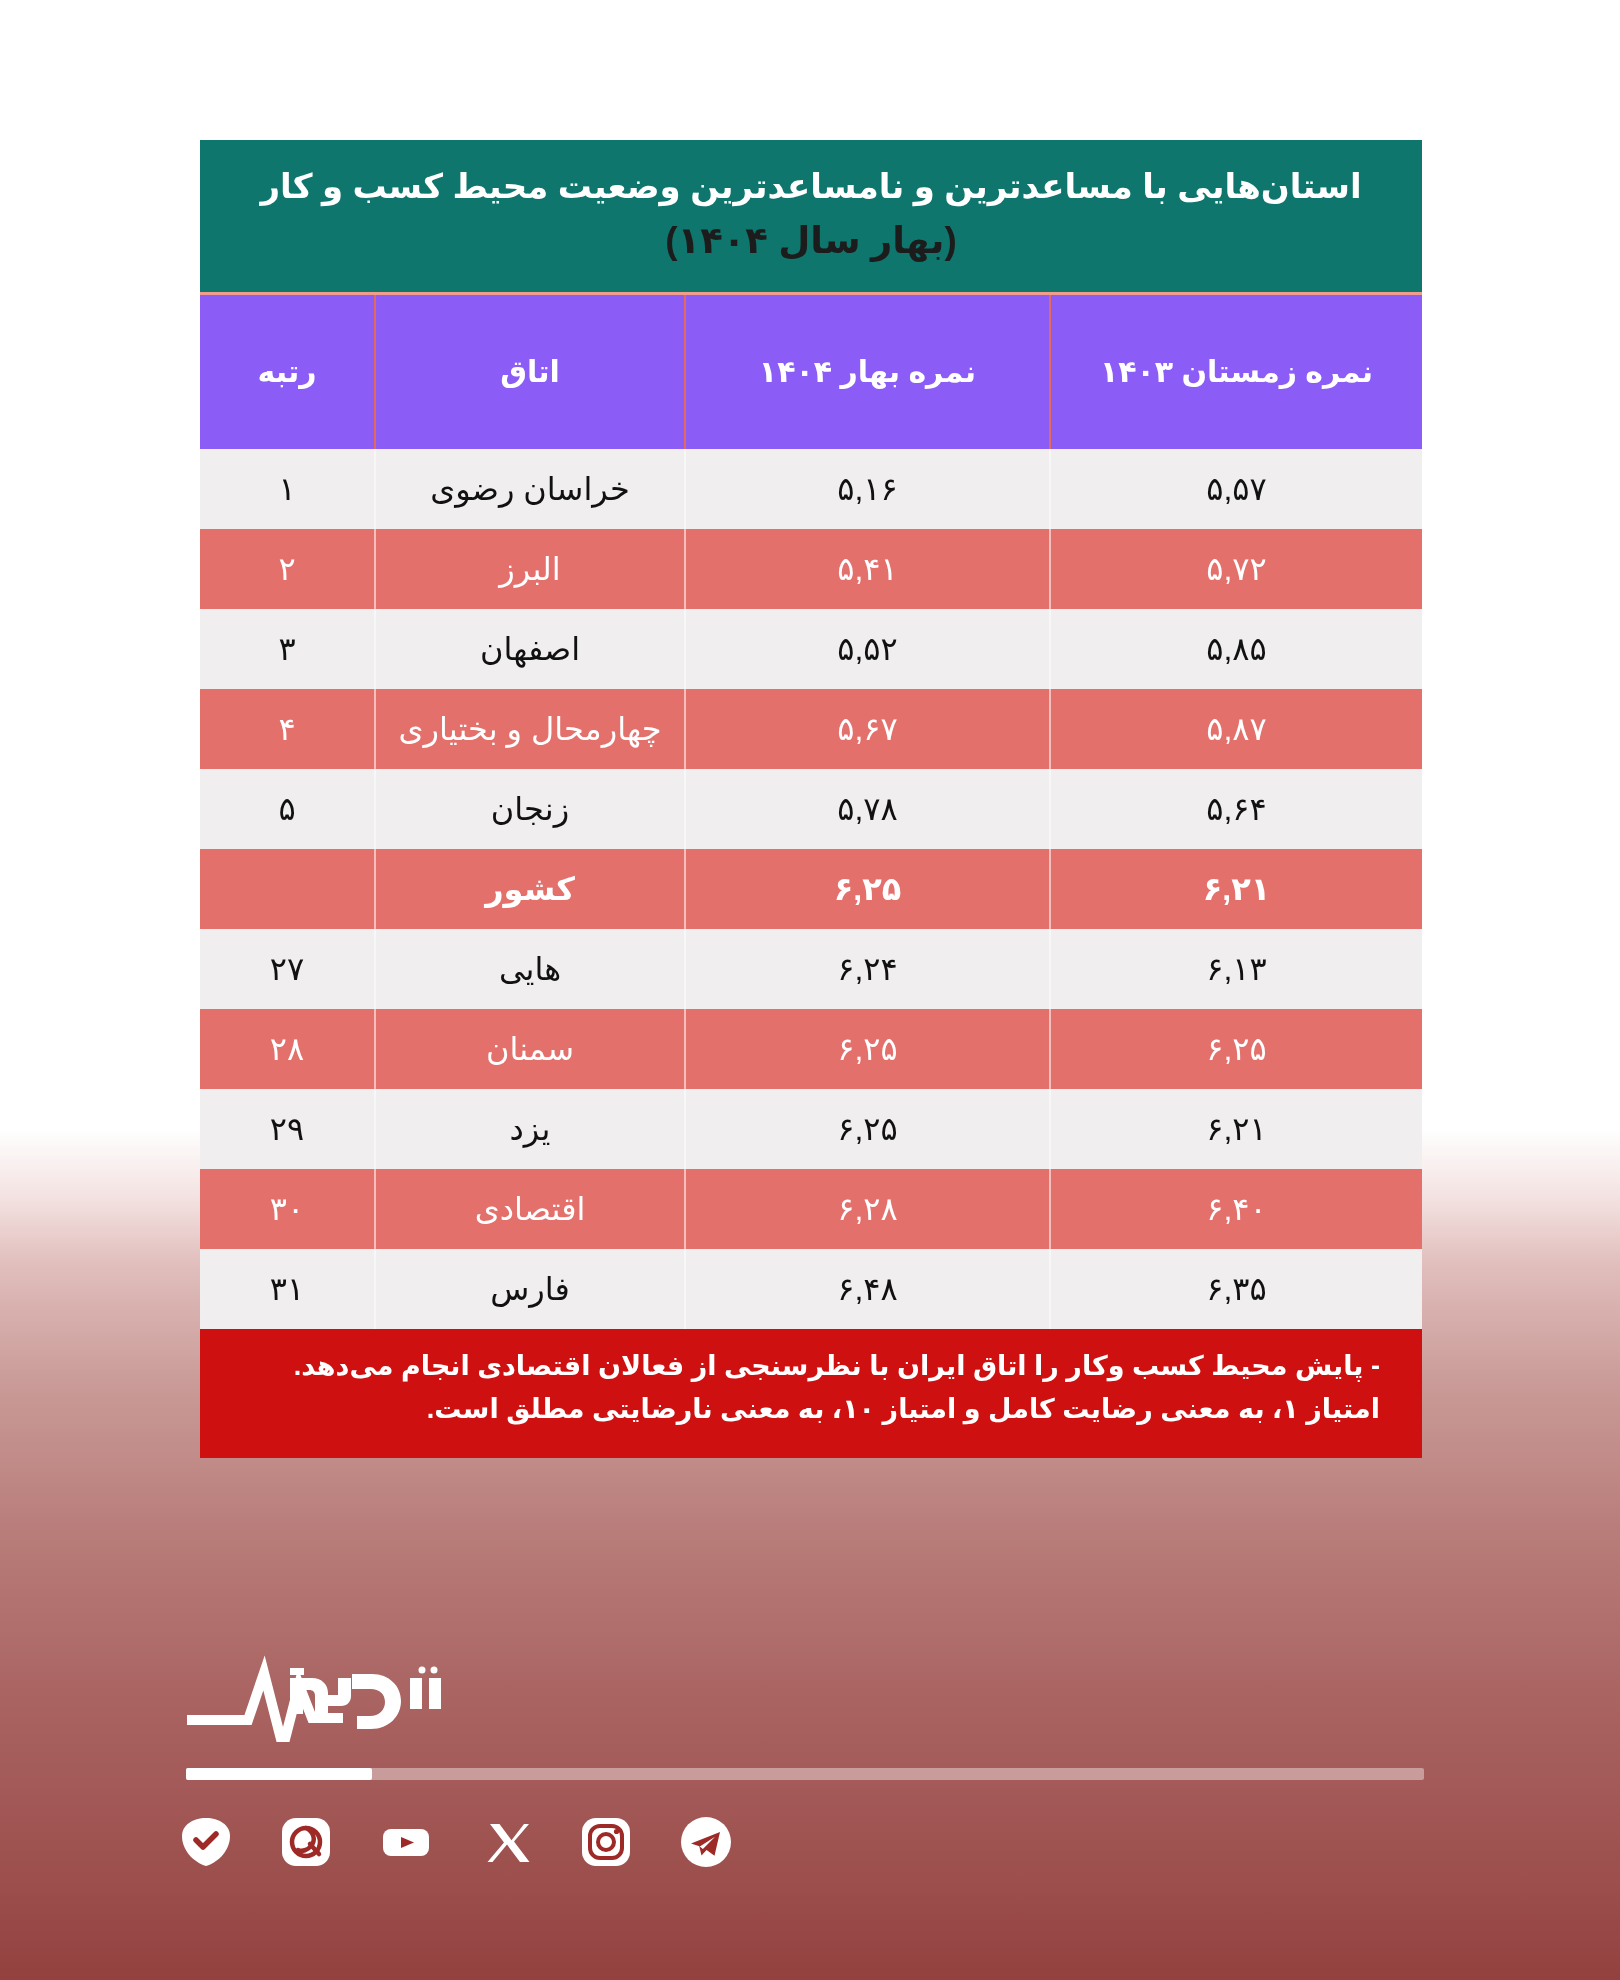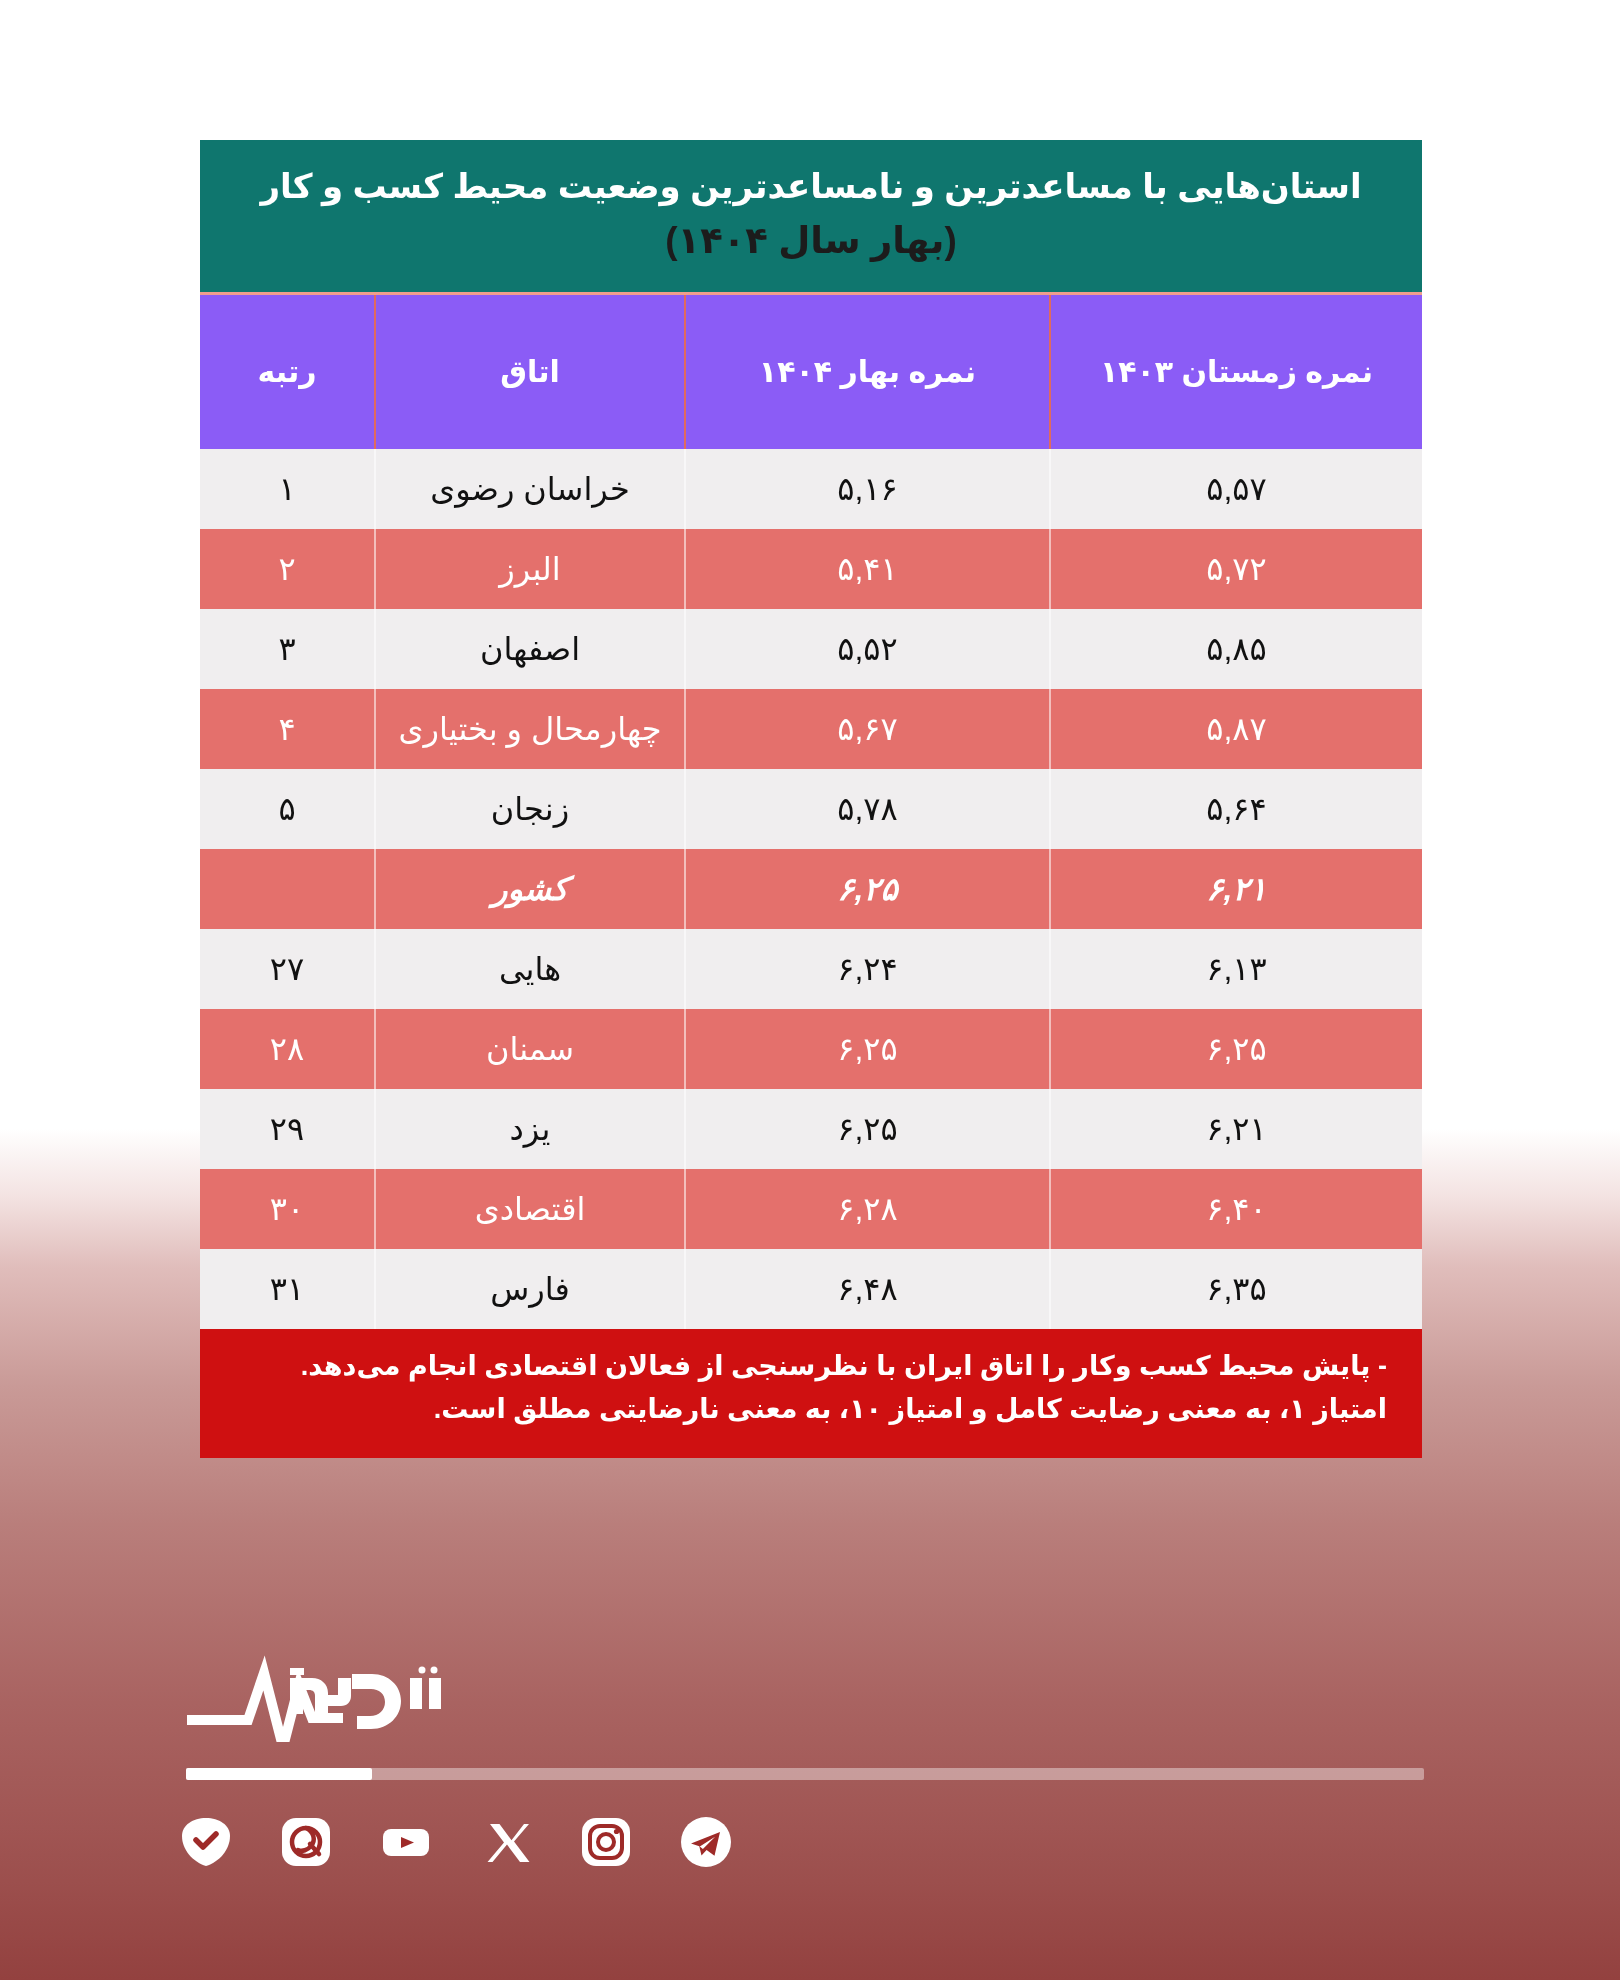--- a/index.html
+++ b/index.html
@@ -119,35 +119,34 @@
   tbody tr.light td {
     background: #f0eeef;
     color: #111111;
   }
   tbody tr.dark td {
     background: #e4706c;
     color: #ffffff;
   }
   tbody tr.total td {
     font-weight: bold;
-    font-style: italic;
   }
 
   
   .notes {
     background: #cf1011;
     color: #ffffff;
     padding: 16px 30px 22px 30px;
     box-sizing: border-box;
     text-align: right;
     font-size: 27px;
     font-weight: bold;
     line-height: 1.62;
   }
-  .notes p { margin: 0 5px 4px 0; }
+  .notes p { margin: 0 12px 4px 0; }
 
   
   .footer {
     position: absolute;
     left: 0;
     bottom: 0;
     width: 1620px;
     height: 360px;
     z-index: 5;
   }

